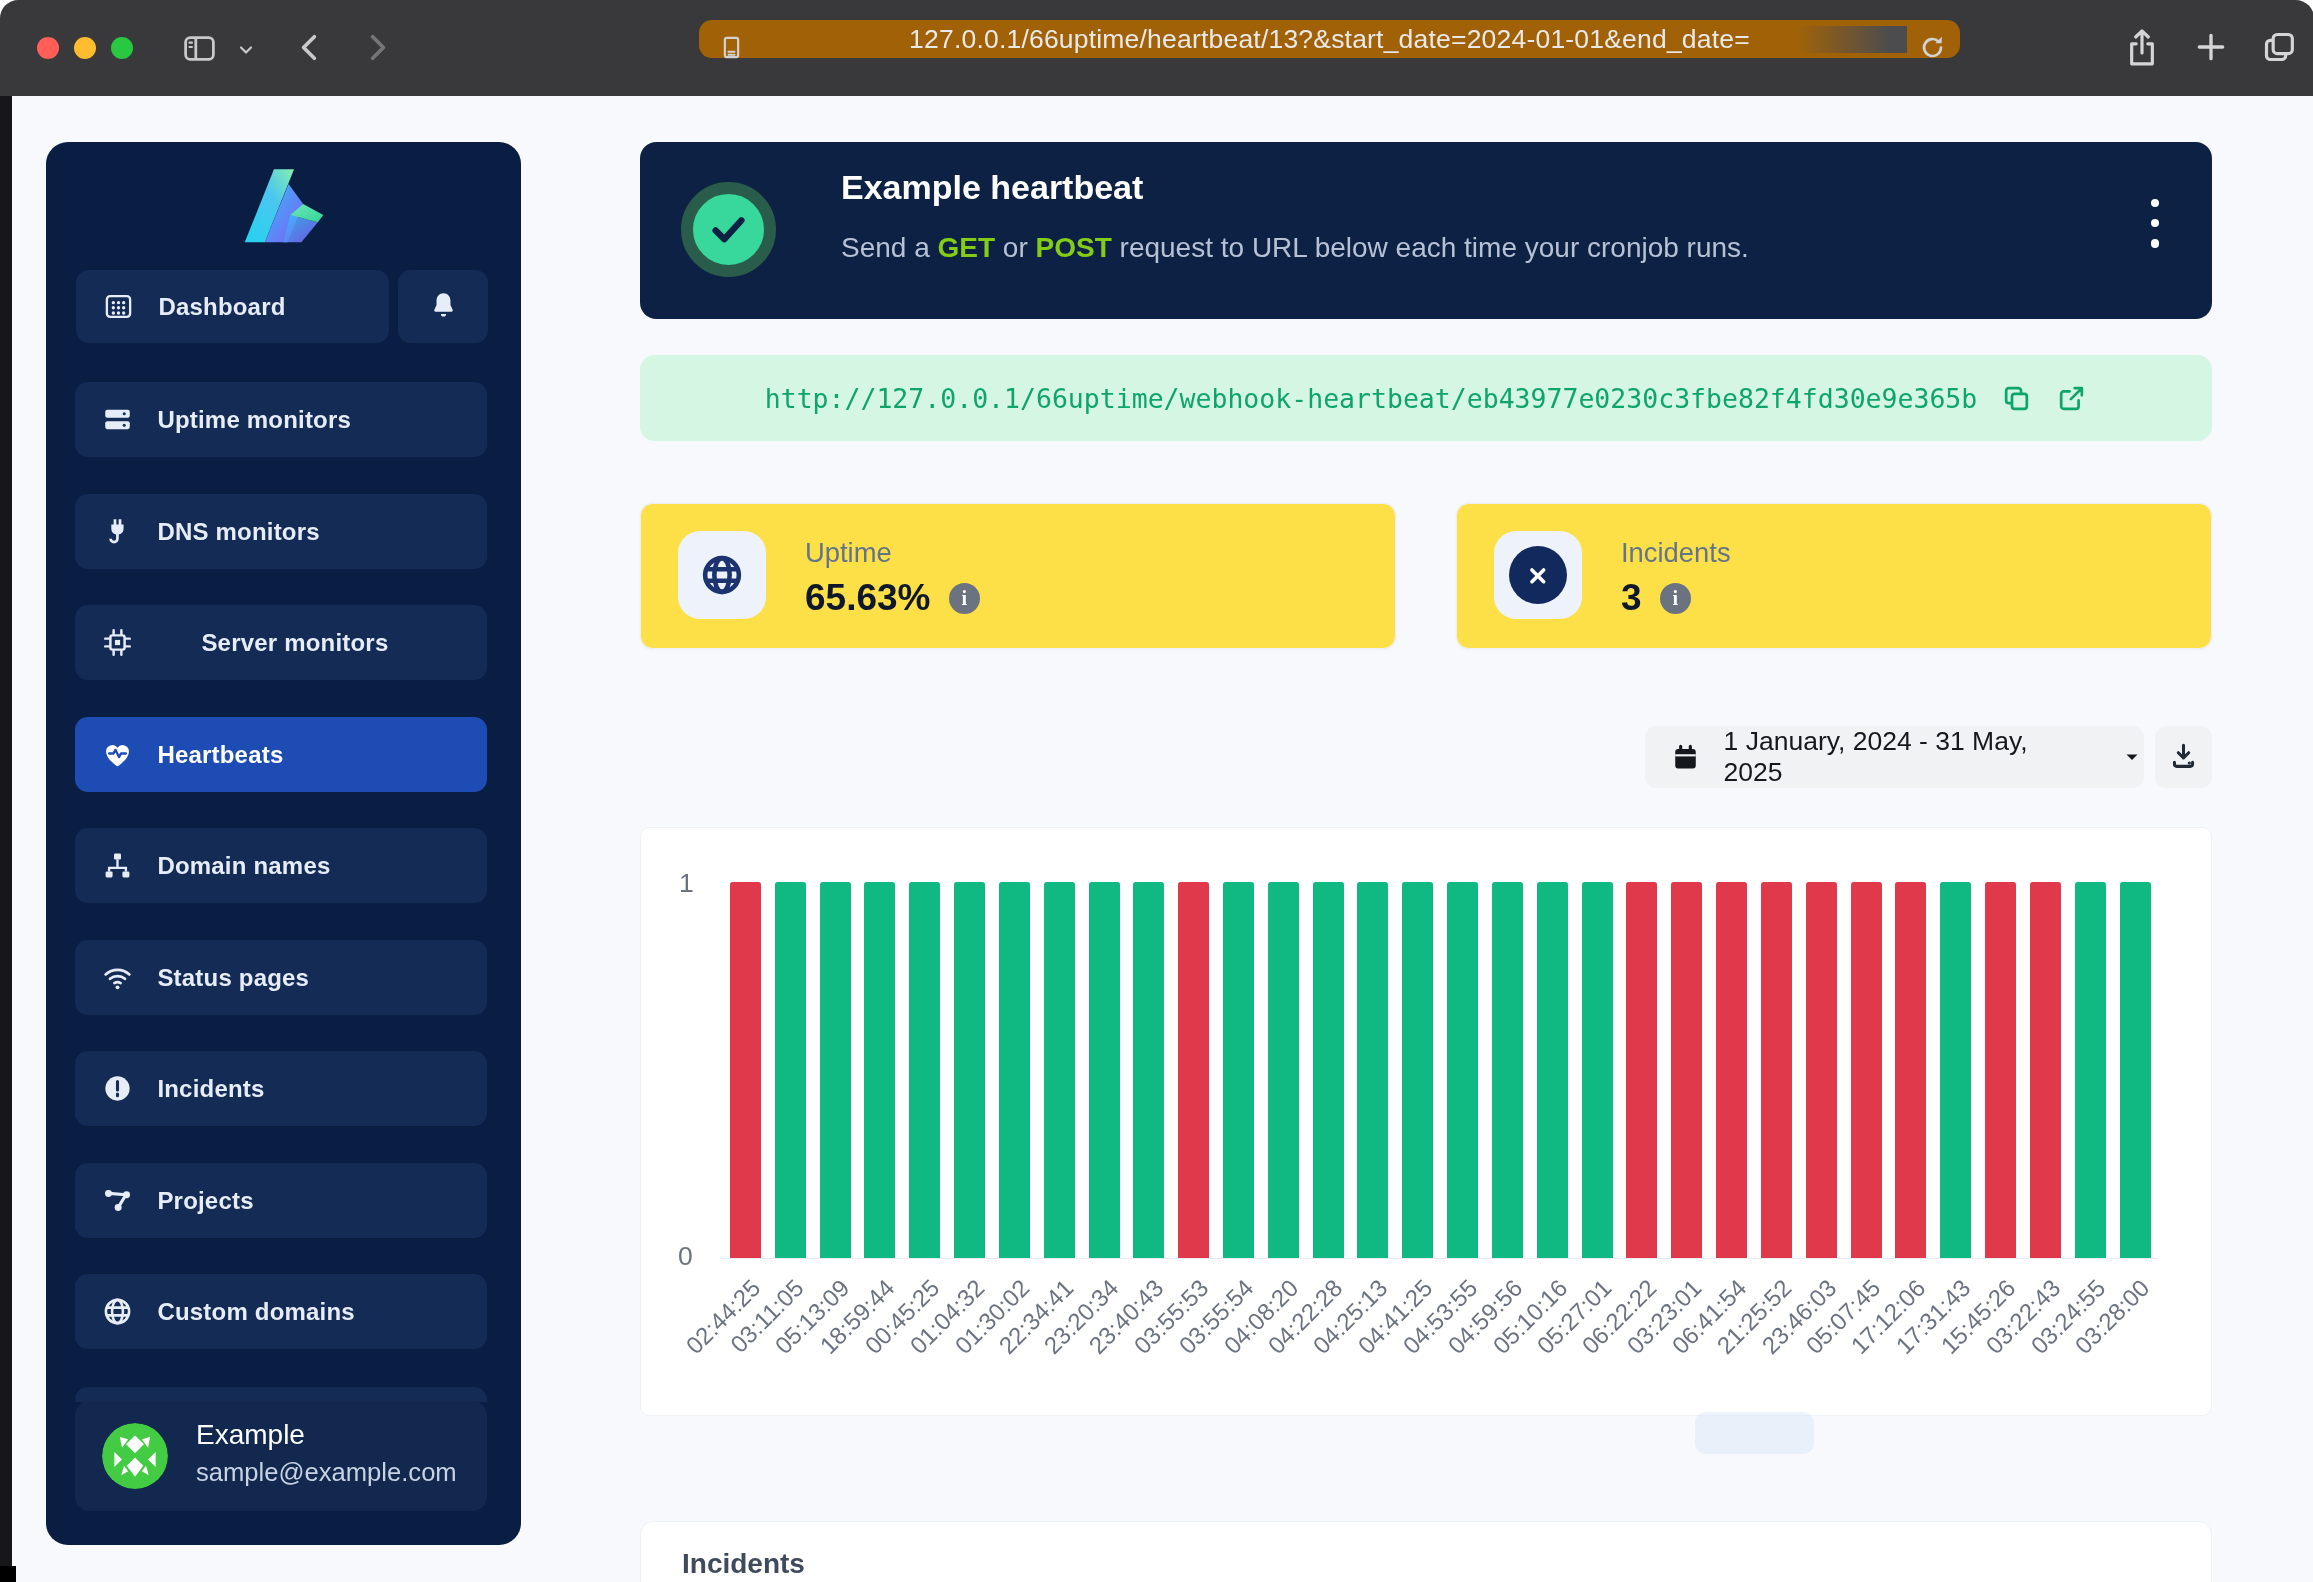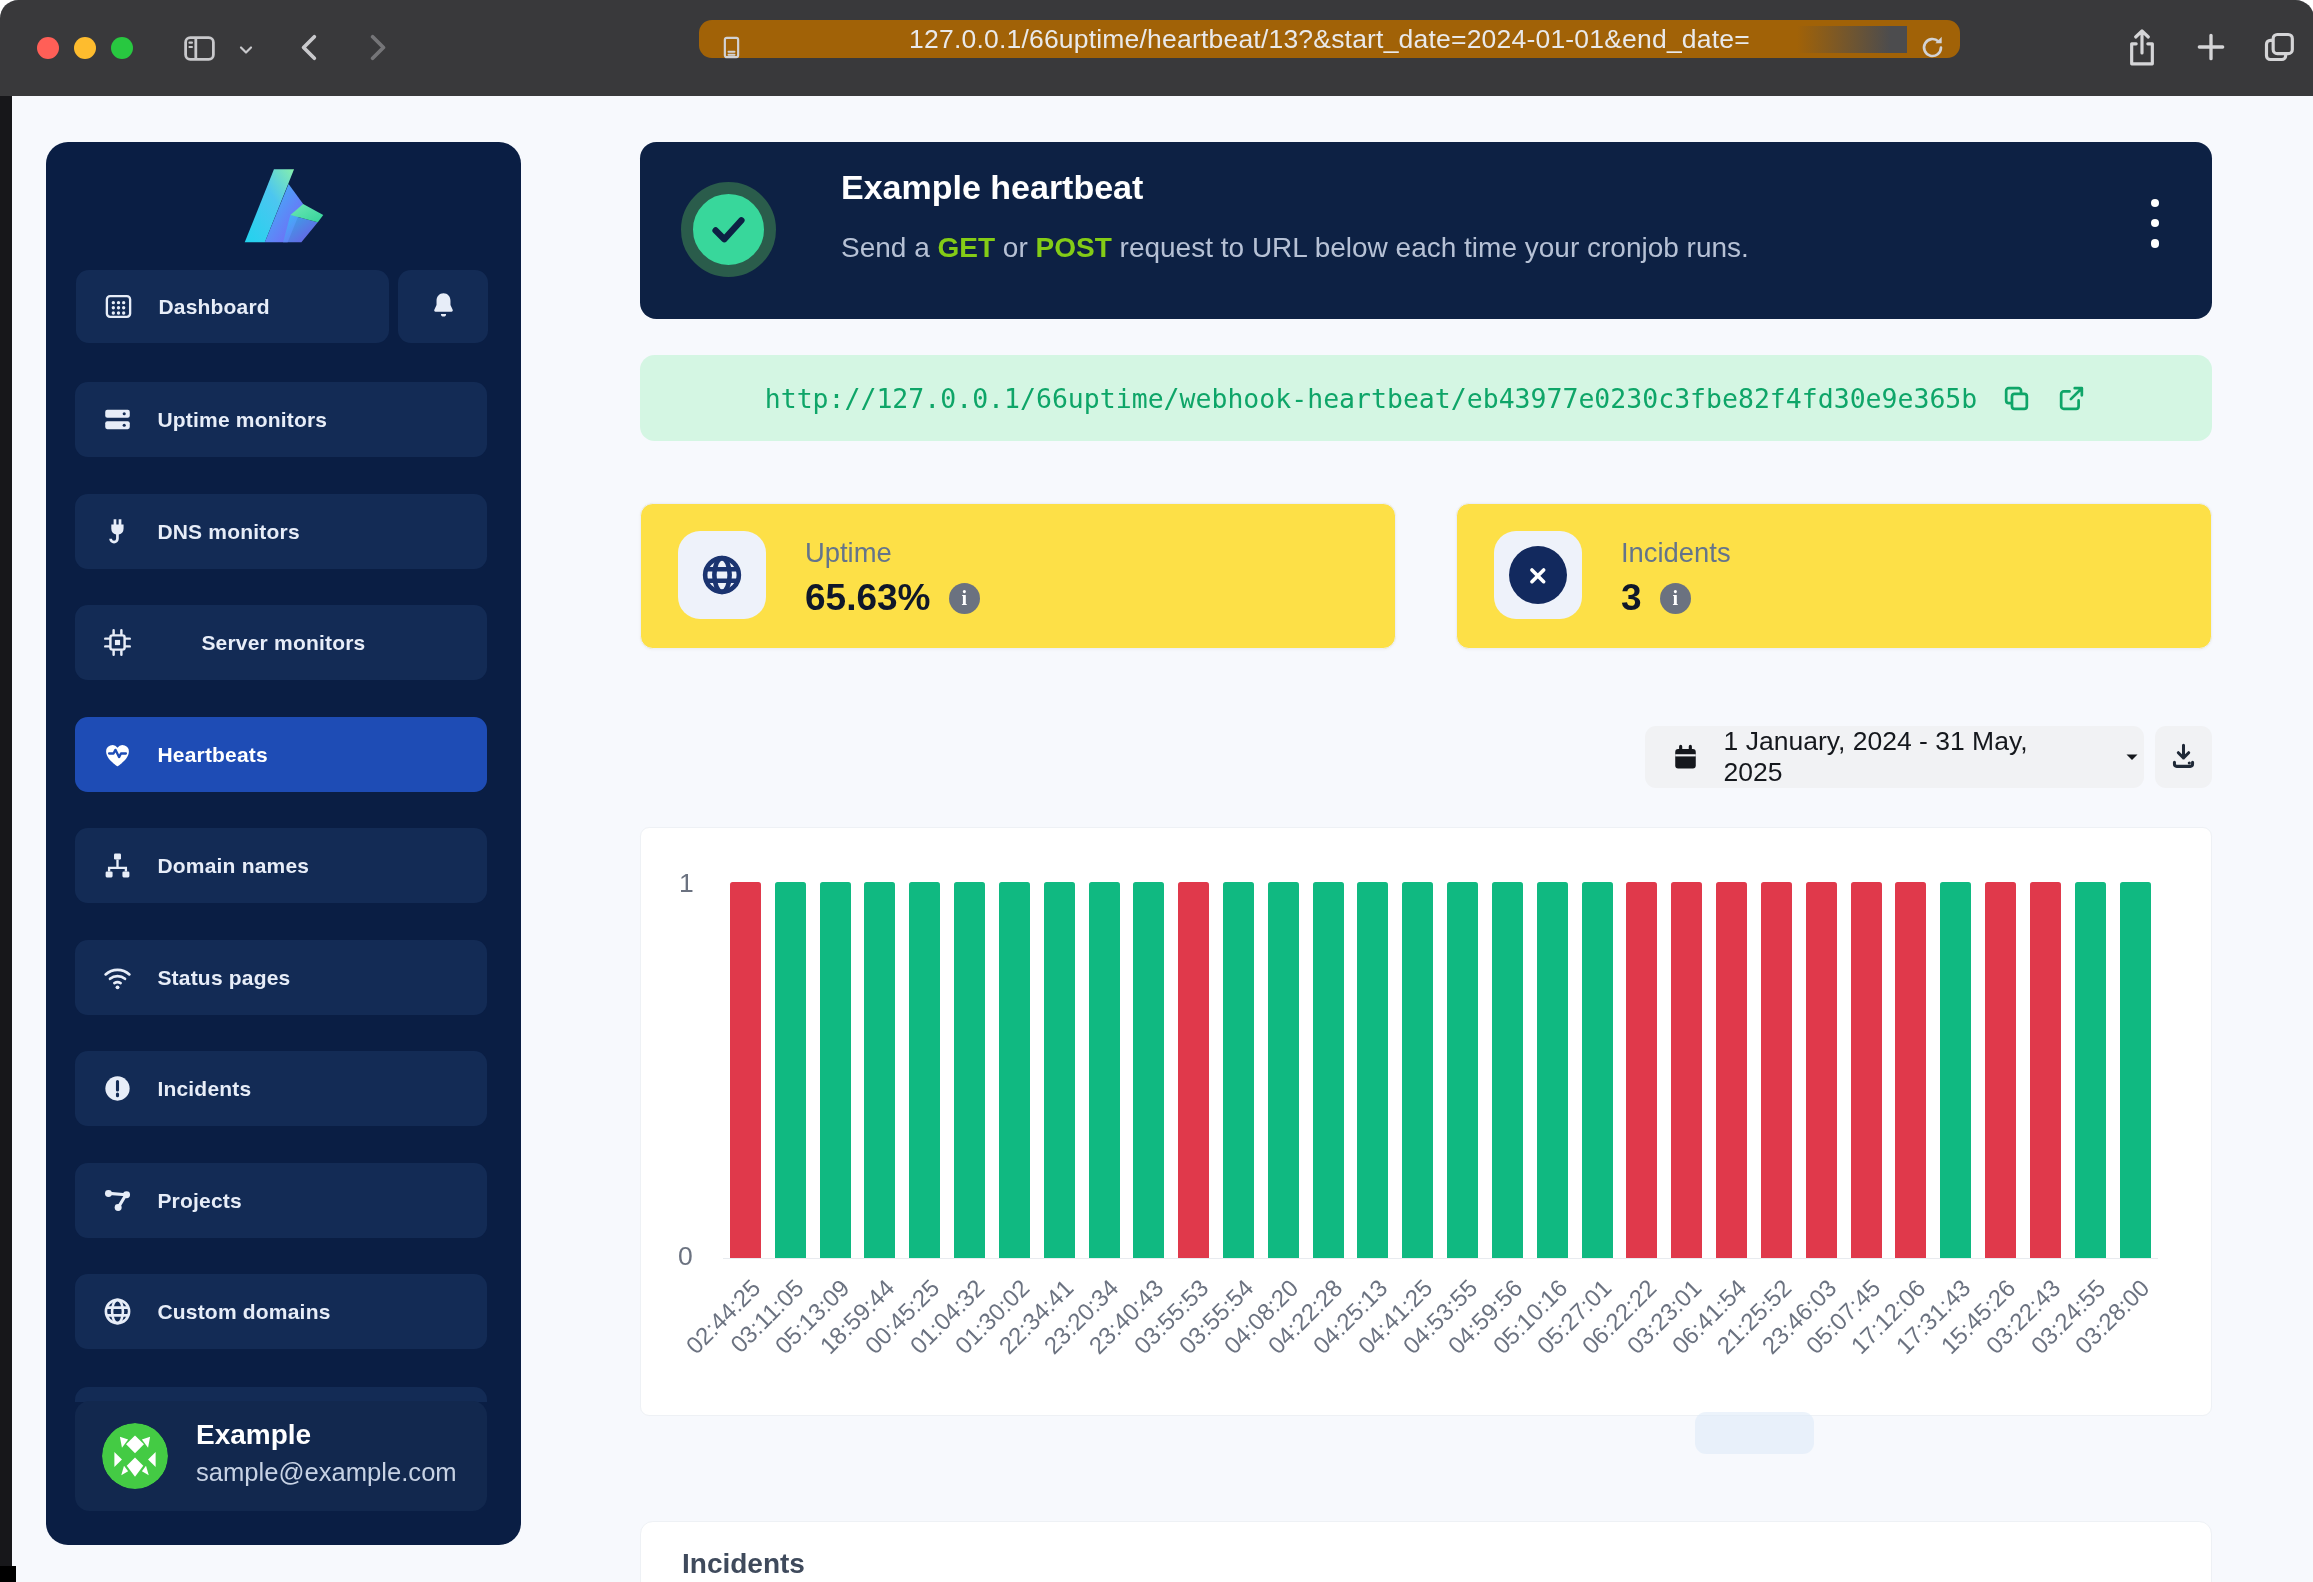--- a/index.html
+++ b/index.html
@@ -31,27 +31,27 @@
              background:#0a1e44; border-radius:22px; overflow:hidden; }
   .logo { position:absolute; left:0; right:0; top:20px; display:flex; justify-content:center; }
   .dash-btn { position:absolute; left:30px; top:128px; width:313px; height:73px; background:#132b55;
               border-radius:12.8px; display:flex; align-items:center; color:#e7edf8; }
   .bell-btn { position:absolute; left:352px; top:128px; width:90px; height:73px; background:#132b55;
               border-radius:12.8px; display:flex; align-items:center; justify-content:center; color:#e7edf8; }
   .nav-item { position:absolute; left:29px; width:412px; height:75px; background:#132b55;
               border-radius:12.8px; display:flex; align-items:center; color:#e7edf8; }
   .nav-item.active { background:#1e4cb5; color:#ffffff; }
   .nav-ic { width:31px; margin-left:27.4px; display:flex; }
-  .nav-label { margin-left:24px; font-size:21px; font-weight:600; letter-spacing:0.2px; }
+  .nav-label { margin-left:24px; font-size:24px; font-weight:600; letter-spacing:0.2px; }
   .nav-partial { position:absolute; left:29px; top:1245px; width:412px; height:14.6px;
                  background:#132b55; border-radius:12.8px 12.8px 0 0; }
   .profile { position:absolute; left:29px; top:1259px; width:412px; height:110px; background:#12284e;
              border-radius:14.6px; }
   .avatar { position:absolute; left:27.4px; top:22px; width:66px; height:66px; border-radius:50%; overflow:hidden; }
-  .p-name { position:absolute; left:121px; top:18.3px; font-size:28px; font-weight:700; color:#ffffff; }
+  .p-name { position:absolute; left:121px; top:18.3px; font-size:28px; font-weight:400; color:#ffffff; }
   .p-email { position:absolute; left:121px; top:57px; font-size:25.6px; color:#c7d2e4; }
 
   
   .main { position:absolute; left:640px; top:0; width:1572px; height:100%; }
 
   .hero { position:absolute; left:0; top:46px; width:1572px; height:177px; background:#0d2144; border-radius:16.4px; }
   .check-ring { position:absolute; left:41px; top:40px; width:95px; height:95px; border-radius:50%;
                 background:#38d79b; border:12px solid #2a5c4b; display:flex; align-items:center; justify-content:center; }
   .hero-title { position:absolute; left:201px; top:25.6px; font-size:34px; font-weight:700; color:#ffffff; }
   .hero-sub { position:absolute; left:201px; top:90px; font-size:28px; color:#b6c1d5; }

